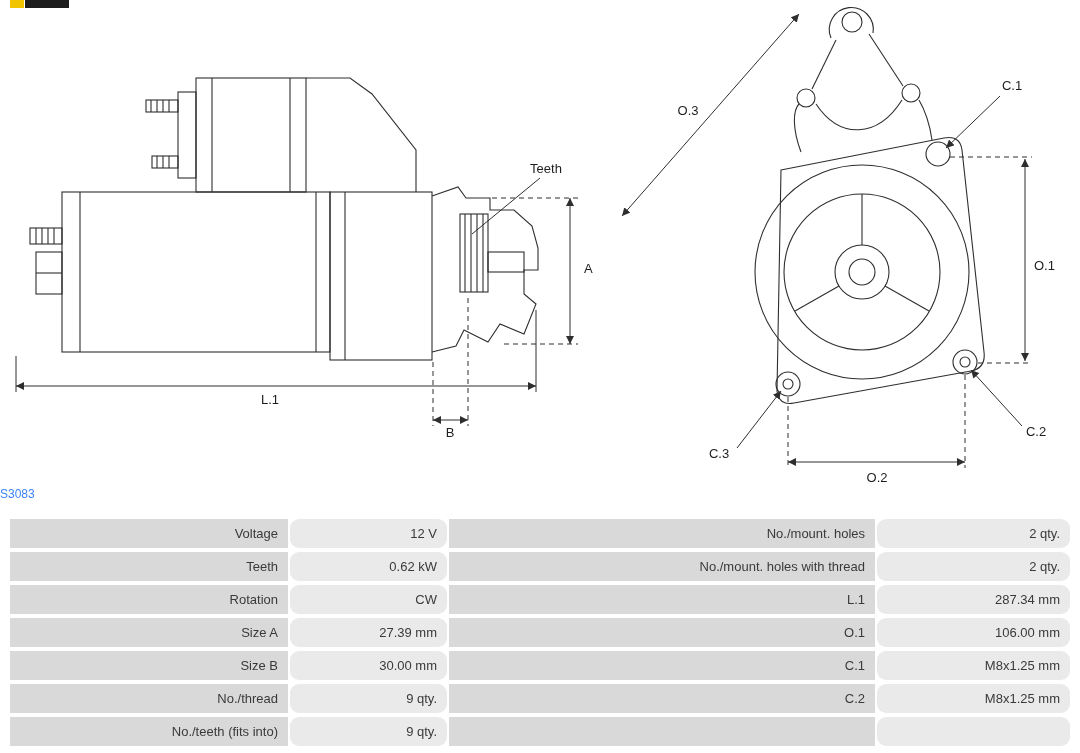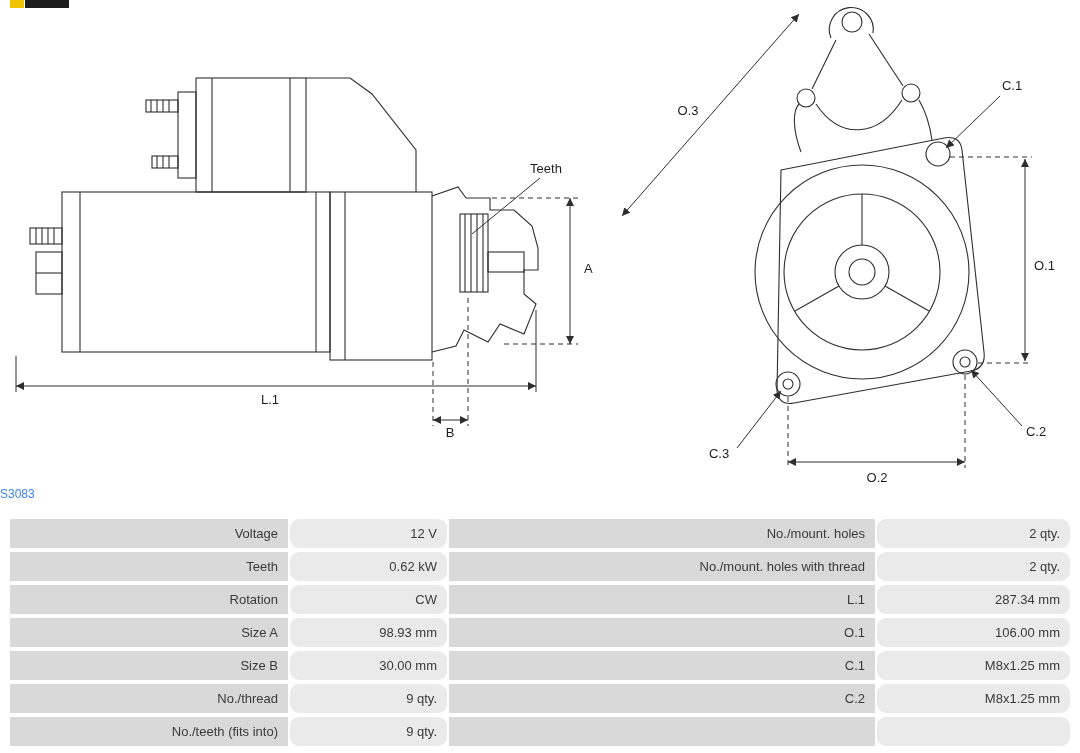--- a/index.html
+++ b/index.html
@@ -195,21 +195,21 @@
     <div class="cell val">2 qty.</div>
   </div>
   <div class="spec-row">
     <div class="cell lbl">Rotation</div>
     <div class="cell val">CW</div>
     <div class="cell lbl">L.1</div>
     <div class="cell val">287.34 mm</div>
   </div>
   <div class="spec-row">
     <div class="cell lbl">Size A</div>
-    <div class="cell val">98.93 mm</div>
+    <div class="cell val">27.39 mm</div>
     <div class="cell lbl">O.1</div>
     <div class="cell val">106.00 mm</div>
   </div>
   <div class="spec-row">
     <div class="cell lbl">Size B</div>
     <div class="cell val">30.00 mm</div>
     <div class="cell lbl">C.1</div>
     <div class="cell val">M8x1.25 mm</div>
   </div>
   <div class="spec-row">

